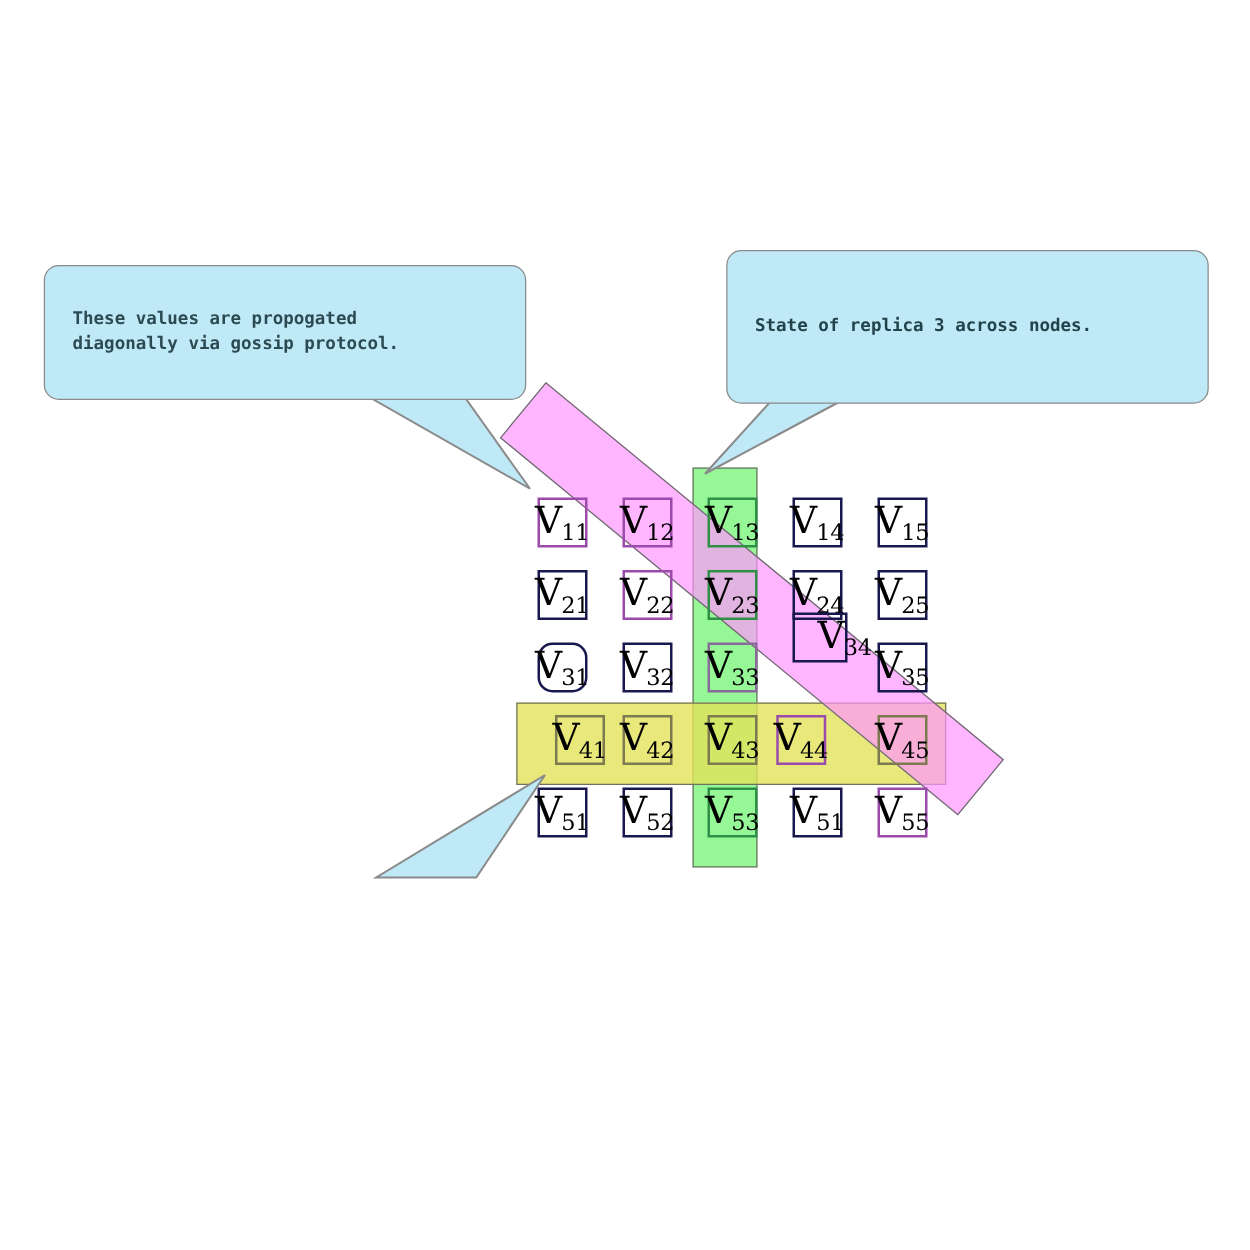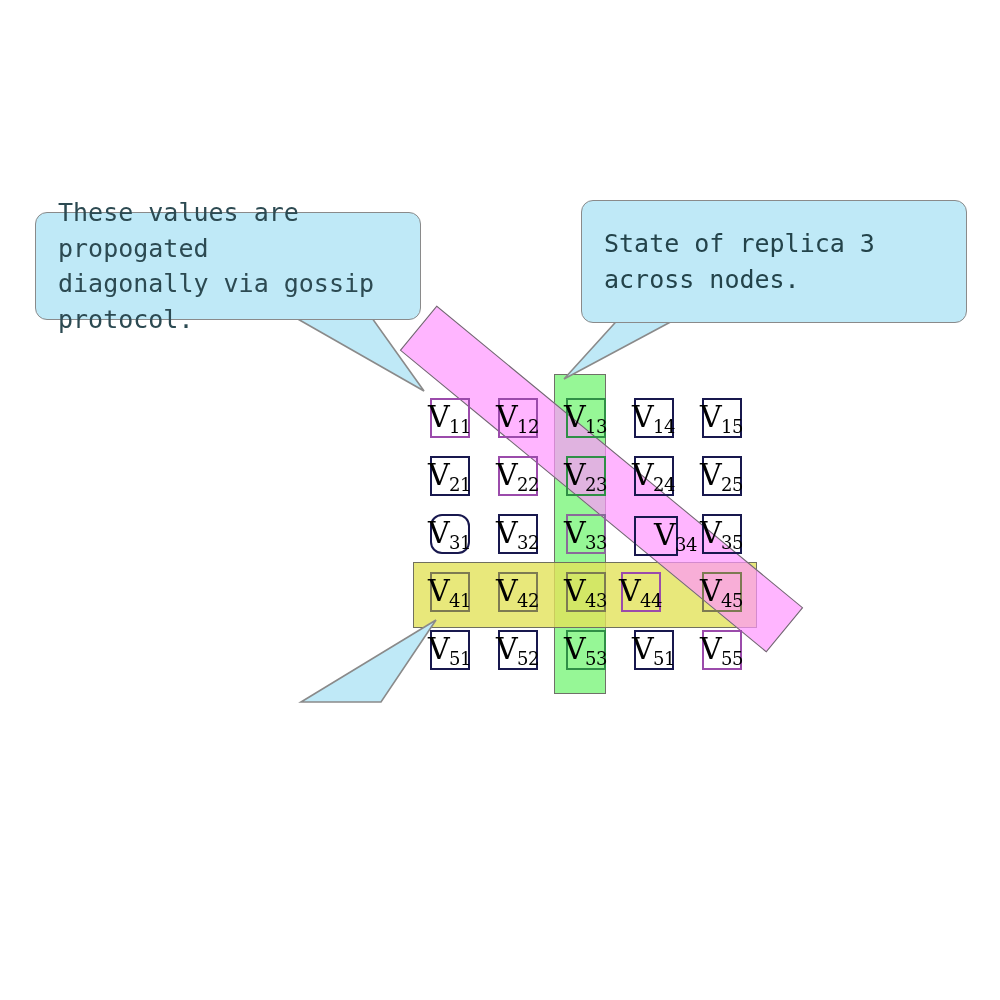--- a/index.html
+++ b/index.html
@@ -26,24 +26,25 @@
     background: #bfe9f7;
     border: 1.6px solid #8a8a8a;
     border-radius: 12px;
     display: flex;
     align-items: center;
     padding: 0 22px;
     z-index: 30;
   }
   .callout-text {
     font-family: "DejaVu Sans Mono", monospace;
-    font-size: 25px;
+    font-size: 14px;
     line-height: 1.42;
     color: #23434a;
     white-space: pre-line;
+    font-weight: bold;
   }
   #callout-gossip {
     left: 35px;  top: 212px;  width: 386px; height: 108px;
   }
   #callout-gossip .callout-text { color: #2c4a52; }
   #callout-replica3 {
     left: 581px; top: 200px;  width: 386px; height: 123px;
   }
   #callout-node4 {
     left: 44px;  top: 700px;  width: 386px; height: 100px;
@@ -172,27 +173,27 @@
       </div>
       <div class="cell" style="left: 430px; top: 514px; border-radius: 12px;">
         <span class="vlabel">V<sub>31</sub></span>
       </div>
       <div class="cell" style="left: 498px; top: 514px;">
         <span class="vlabel">V<sub>32</sub></span>
       </div>
       <div class="cell hl-mauve" style="left: 566px; top: 514px;">
         <span class="vlabel">V<sub>33</sub></span>
       </div>
-      <div class="cell" style="left: 634px; top: 516px; padding-left: 40px;">
+      <div class="cell" style="left: 634px; top: 490px; padding-left: 40px;">
         <span class="vlabel">V<sub>34</sub></span>
       </div>
       <div class="cell" style="left: 702px; top: 514px;">
         <span class="vlabel">V<sub>35</sub></span>
       </div>
-      <div class="cell hl-yellow" style="left: 430px; top: 572px; align-items: center;">
+      <div class="cell hl-yellow" style="left: 444px; top: 572px; align-items: center;">
         <span class="vlabel">V<sub>41</sub></span>
       </div>
       <div class="cell hl-yellow" style="left: 498px; top: 572px;">
         <span class="vlabel">V<sub>42</sub></span>
       </div>
       <div class="cell hl-yellow" style="left: 566px; top: 572px;">
         <span class="vlabel">V<sub>43</sub></span>
       </div>
       <div class="cell hl-pink" style="left: 621px; top: 572px;">
         <span class="vlabel">V<sub>44</sub></span>

